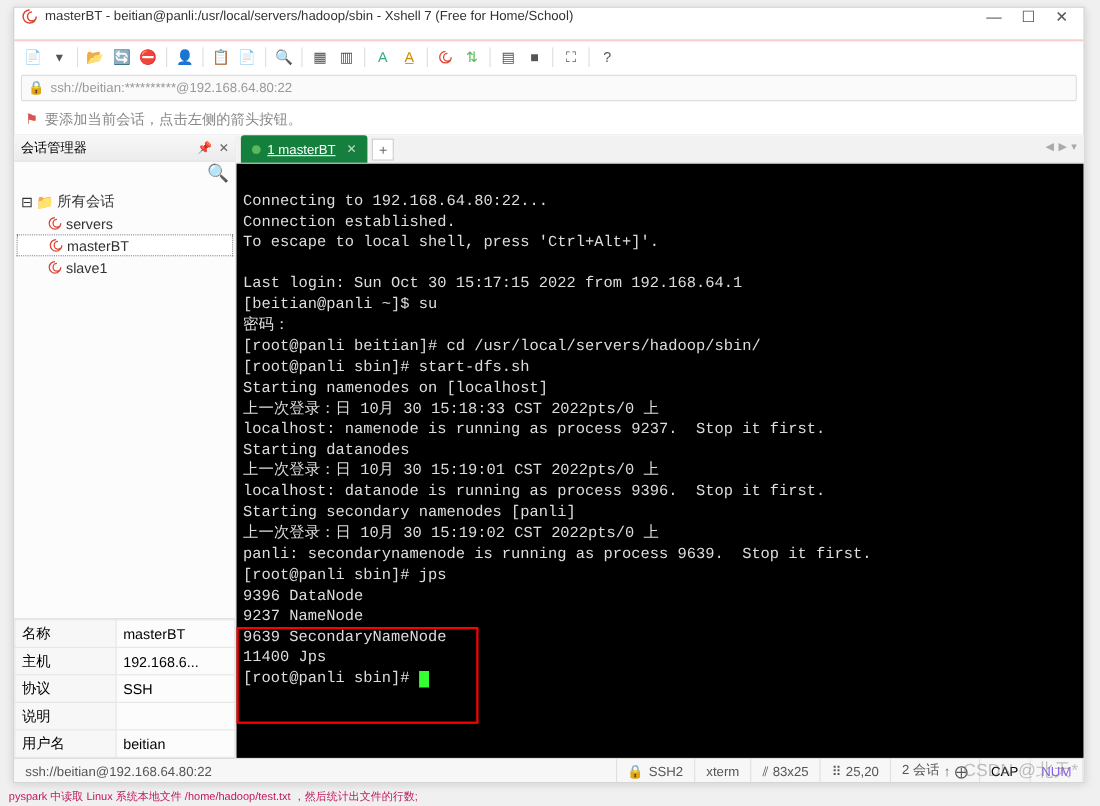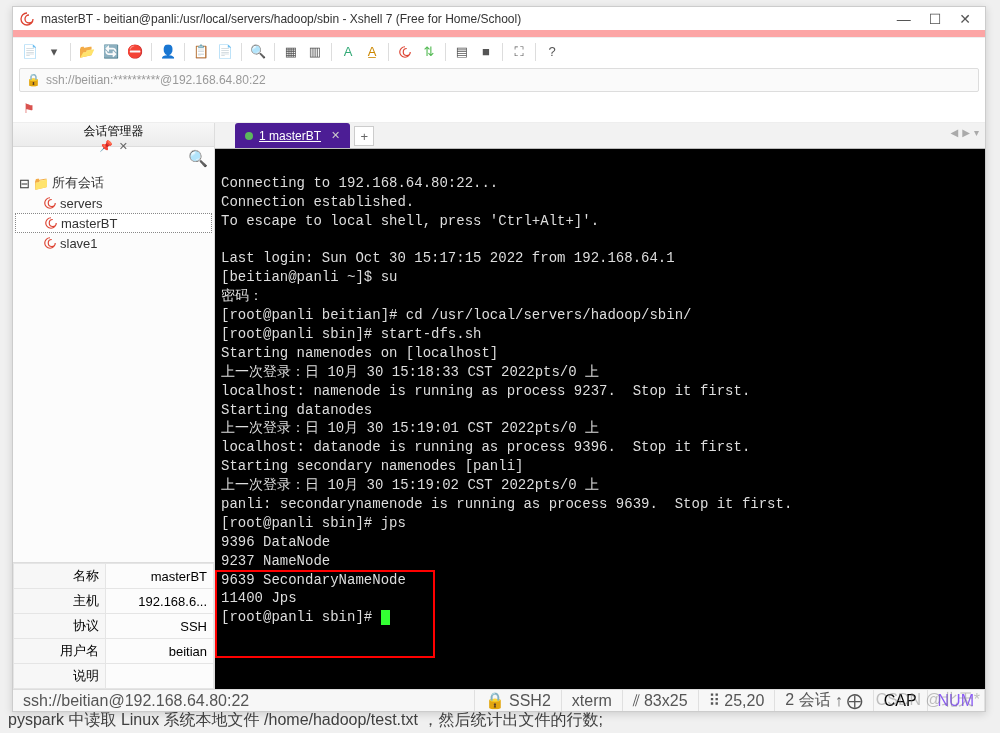--- a/index.html
+++ b/index.html
@@ -1,19 +1,19 @@
 <!DOCTYPE html>
 <html><head>
 <meta charset="utf-8">
 <style>
 * { margin: 0; padding: 0; box-sizing: border-box; font-family: "Microsoft YaHei", "Segoe UI", sans-serif; }
 body { background: #f0f0f0; width: 1000px; height: 733px; overflow: hidden; position: relative; }
 
 .win { position: absolute; left: 12px; top: 6px; width: 974px; height: 706px; background: #fff; border: 1px solid #ccc; box-shadow: 0 2px 8px rgba(0,0,0,0.15); display: flex; flex-direction: column; }
-.titlebar { height: 30px; display: flex; align-items: center; padding: 0 6px; border-bottom: 7px solid #fca5a5; }
+.titlebar { height: 30px; display: flex; align-items: flex-start; padding: 0 6px; border-bottom: 1px solid #fca5a5; }
 .titlebar .icon { width: 16px; height: 16px; margin-right: 6px; }
 .titlebar .title { flex: 1; font-size: 12px; color: #333; }
 .winctrl { display: flex; gap: 18px; padding-right: 8px; }
 .winctrl span { font-size: 14px; color: #555; cursor: default; }
 
 .menubar { height: 26px; display: flex; align-items: center; padding: 0 8px; gap: 2px; font-size: 13px; color: #333; }
 .menubar .mitem { padding: 2px 8px; }
 
 .toolbar { height: 28px; display: flex; align-items: center; padding: 0 6px; gap: 2px; border-top: 1px solid #eee; }
 .tbtn { width: 22px; height: 22px; display: flex; align-items: center; justify-content: center; font-size: 13px; color: #555; }
@@ -23,55 +23,55 @@
 .addrbar { height: 30px; display: flex; align-items: center; padding: 4px 6px; }
 .addrfield { flex: 1; height: 24px; border: 1px solid #ddd; border-radius: 2px; display: flex; align-items: center; padding: 0 6px; font-size: 12px; color: #999; background: #fafafa; }
 .lock { color: #e8a33d; margin-right: 5px; font-size: 12px; }
 
 .hintbar { height: 28px; display: flex; align-items: center; padding: 0 10px; font-size: 13px; color: #888; border-bottom: 1px solid #eee; }
 .flag { color: #d9534f; margin-right: 6px; }
 
 .body { flex: 1; display: flex; min-height: 0; }
 
 .sidebar { width: 202px; border-right: 1px solid #ddd; display: flex; flex-direction: column; background: #fcfcfc; }
-.sidehdr { height: 24px; display: flex; align-items: center; justify-content: space-between; padding: 0 6px; font-size: 12px; background: linear-gradient(#f7f7f7,#ececec); border-bottom: 1px solid #ddd; flex-direction: column; }
+.sidehdr { height: 24px; display: flex; align-items: center; justify-content: space-between; padding: 0 6px; font-size: 12px; background: linear-gradient(#f7f7f7,#ececec); border-bottom: 1px solid #ddd; }
 .sidehdr .hicons { display:flex; gap:6px; color:#666; font-size:11px;}
 .search { height: 22px; display: flex; align-items: center; justify-content: flex-end; padding: 0 6px; color: #bbb; }
 
 .tree { flex: 1; padding: 4px 2px; font-size: 13px; color: #333; overflow: hidden; border-bottom: 1px solid #ddd; }
 .tnode { display: flex; align-items: center; height: 20px; padding-left: 4px; gap: 3px; }
 .tnode.indent { padding-left: 28px; }
 .tnode.sel { background: #fff; border: 1px dotted #888; }
 .folder { color: #e8a33d; }
 .swirl { width: 14px; height: 14px; }
 
 .props { font-size: 13px; }
 .props table { width: 100%; border-collapse: collapse; }
-.props td { border: 1px solid #e5e5e5; padding: 3px 6px; height: 22px; text-align: right; }
+.props td { border: 1px solid #e5e5e5; padding: 3px 6px; height: 22px; }
 .props td.k { background: #f7f7f7; width: 46%; }
 
 .mainpane { flex: 1; display: flex; flex-direction: column; background: #fff; min-width: 0; }
 .tabstrip { height: 26px; background: #f2f2f2; display: flex; align-items: flex-end; border-bottom: 1px solid #bbb; position: relative; }
-.tab { height: 25px; background: #4c1d95; color: #fff; display: flex; align-items: center; padding: 0 10px; font-size: 12px; gap: 6px; border-top-left-radius: 3px; border-top-right-radius: 3px; margin-left: 20px; }
+.tab { height: 25px; background: #15803d; color: #fff; display: flex; align-items: center; padding: 0 10px; font-size: 12px; gap: 6px; border-top-left-radius: 3px; border-top-right-radius: 3px; margin-left: 4px; }
 .tab .dot { width: 8px; height: 8px; background: #5cb85c; border-radius: 50%; }
 .tab .x { color: #ccc; font-size: 11px; margin-left: 4px; }
 .tab .lbl { text-decoration: underline; }
 .addtab { width: 20px; height: 20px; border: 1px solid #ccc; background: #fff; display: flex; align-items: center; justify-content: center; font-size: 13px; color: #666; margin-left: 4px; margin-bottom: 2px; }
 .tabarrows { position: absolute; right: 6px; top: 4px; display: flex; gap: 4px; font-size: 10px; color: #aaa; }
 
 .terminal { flex: 1; background: #000; color: #ddd; font-family: "Consolas","Courier New",monospace; font-size: 14px; line-height: 1.35; padding: 6px 6px; white-space: pre; overflow: hidden; position: relative; }
 .terminal .cursor { display: inline-block; width: 9px; height: 15px; background: #3f3; vertical-align: text-bottom; }
 .redbox { position: absolute; border: 2px solid red; left: 215px; top: 570px; width: 220px; height: 88px; pointer-events:none; }
 
-.statusbar { height: 22px; border-top: 1px solid #ddd; display: flex; align-items: center; font-size: 16px; color: #555; background: #f7f7f7; }
+.statusbar { height: 22px; border-top: 1px solid #ddd; display: flex; align-items: center; font-size: 12px; color: #555; background: #f7f7f7; }
 .statusbar .seg { padding: 0 10px; border-right: 1px solid #e0e0e0; height: 100%; display:flex; align-items:center; gap:4px; }
 .statusbar .flex { flex: 1; }
 .upd { color: #666; }
 
-.bgline { position: absolute; bottom: 2px; left: 8px; font-size: 16px; color: #404040; }
+.bgline { position: absolute; bottom: 2px; left: 8px; font-size: 10px; color: #be185d; }
 .watermark { position: absolute; right: 20px; bottom: 22px; font-size: 16px; color: rgba(120,120,120,0.45); }
 
 svg.swirl path { fill: none; stroke: #d43; stroke-width: 2; }
 </style>
 </head>
 <body>
 
 <div class="bgline">pyspark 中读取 Linux 系统本地文件 /home/hadoop/test.txt ，然后统计出文件的行数;</div>
 
 <div class="win">
@@ -127,20 +127,21 @@
 
   <div class="addrbar">
     <div class="addrfield">
       <span class="lock">🔒</span>
       <span>ssh://beitian:**********@192.168.64.80:22</span>
     </div>
   </div>
 
   <div class="hintbar">
     <span class="flag">⚑</span>
+    <span>要添加当前会话，点击左侧的箭头按钮。</span>
   </div>
 
   <div class="body">
     <div class="sidebar">
       <div class="sidehdr">
         <span>会话管理器</span>
         <span class="hicons">
           <span>📌</span>
           <span>✕</span>
         </span>
@@ -180,26 +181,26 @@
               </tr>
           <tr>
                 <td class="k">主机</td>
                 <td>192.168.6...</td>
               </tr>
           <tr>
                 <td class="k">协议</td>
                 <td>SSH</td>
               </tr>
           <tr>
+                <td class="k">说明</td>
+                <td></td>
+              </tr>
+          <tr>
                 <td class="k">用户名</td>
                 <td>beitian</td>
-              </tr>
-          <tr>
-                <td class="k">说明</td>
-                <td></td>
               </tr>
         </tbody>
           </table>
       </div>
     </div>
 
     <div class="mainpane">
       <div class="tabstrip">
         <div class="tab">
           <span class="dot"></span>

